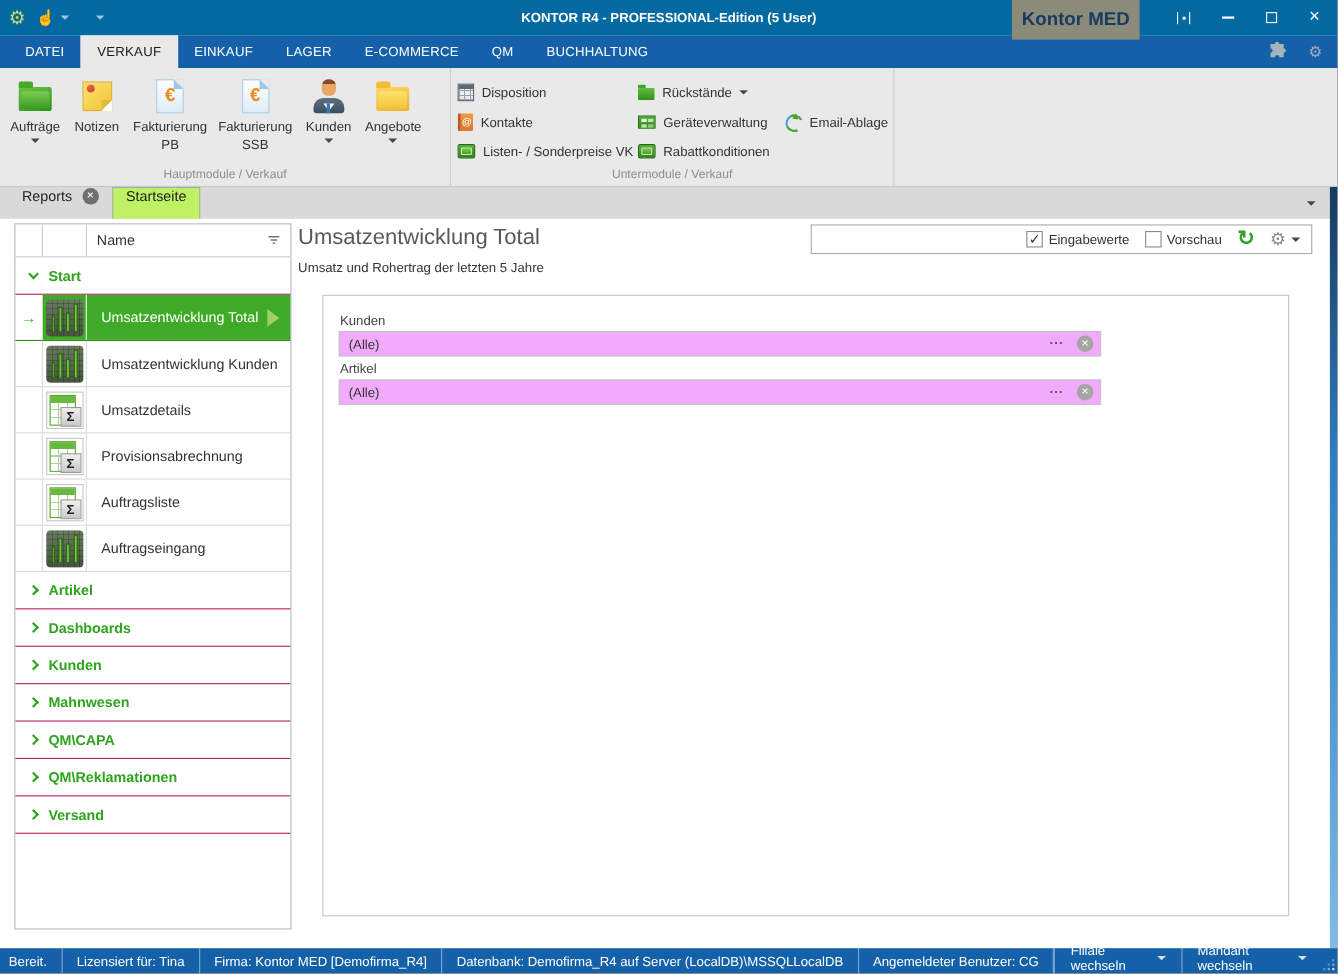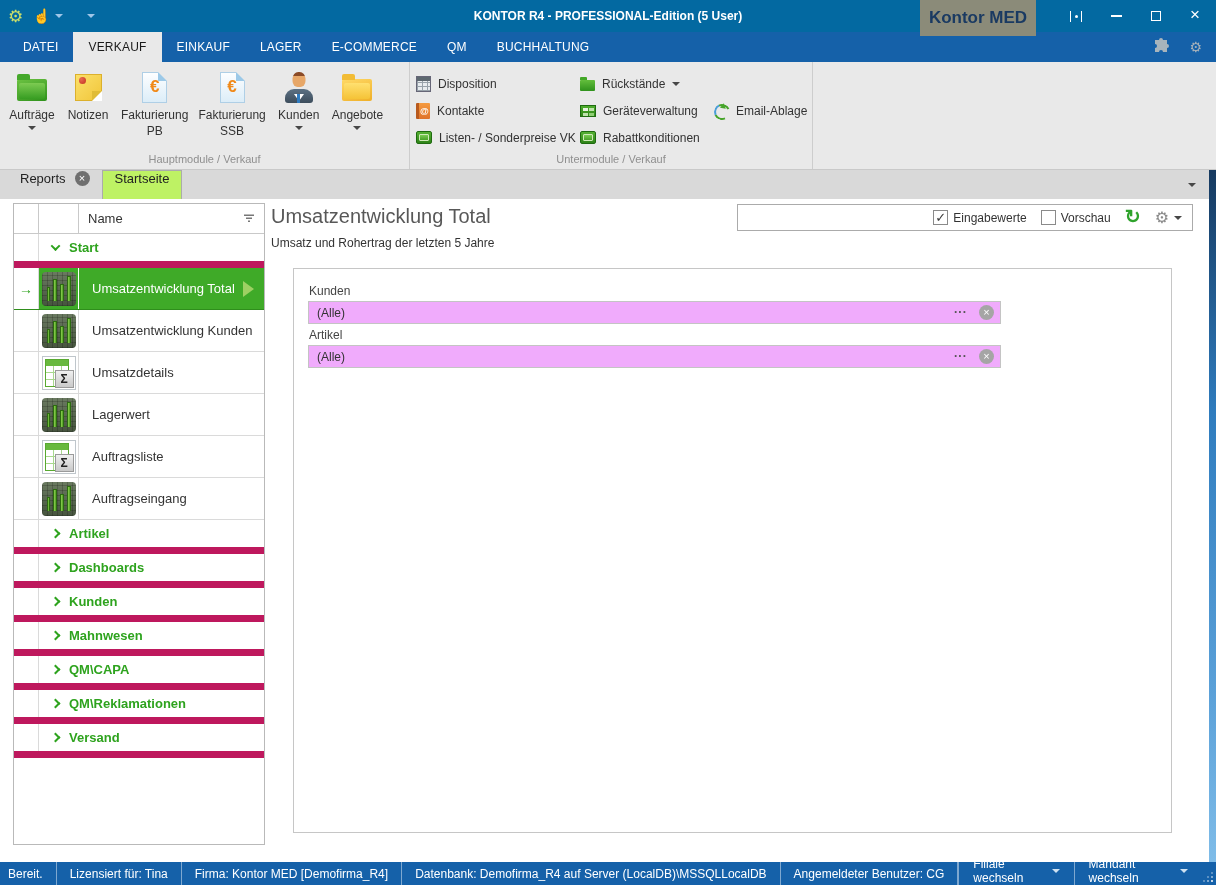--- a/index.html
+++ b/index.html
@@ -104,21 +104,21 @@
   
   .workspace { position:absolute; left:0; top:199px; width:1216px; height:663px; background:#FFF; }
   .sliver { position:absolute; right:0; top:170px; width:7px; height:692px; background:linear-gradient(180deg,#16395F 0%, #2F7CBE 35%, #5AA0D8 75%, #7FBCE8 100%); }
 
   
   .tree { position:absolute; left:13px; top:4px; width:252px; height:642px; border:1px solid #B9B9B9; background:#FFF; }
   .tree-header { height:30px; display:flex; border-bottom:1px solid #C9C9C9; }
   .th-gutter { width:25px; border-right:1px solid #C9C9C9; }
   .th-icon { width:40px; border-right:1px solid #C9C9C9; }
   .th-name { flex:1; display:flex; align-items:center; justify-content:space-between; padding:0 9px 0 9px; font-size:13px; color:#333; }
-  .tgroup { height:34px; display:flex; border-bottom:7px solid #be185d; }
+  .tgroup { height:34px; display:flex; border-bottom:1px solid #be185d;flex-direction:column; }
   .g-gutter { width:25px; border-right:1px solid #DADADA; }
   .g-content { flex:1; display:flex; align-items:center; gap:10px; padding-left:13px; }
   .g-label { color:#2EA31E; font-weight:bold; font-size:13px; }
   .chev { width:7px; height:7px; border-right:2px solid #2EA31E; border-bottom:2px solid #2EA31E; display:inline-block; }
   .chev.down { transform:rotate(45deg) translate(-1px,-1px); }
   .chev.right { transform:rotate(-45deg); }
   .titem { height:42px; display:flex; border-bottom:1px solid #DADADA; }
   .t-gutter { width:25px; border-right:1px solid #DADADA; display:flex; align-items:center; justify-content:center; }
   .t-icon { width:40px; border-right:1px solid #DADADA; display:flex; align-items:center; justify-content:center; }
   .t-name { flex:1; display:flex; align-items:center; padding:0 10px 0 13px; font-size:13px; color:#333; }
@@ -378,29 +378,26 @@
               <i class="grid"></i>
             </span>
           </span>
         <span class="t-name">
             <span>Umsatzdetails</span>
           </span>
       </div>
       <div class="titem">
         <span class="t-gutter"></span>
         <span class="t-icon">
-            <span class="bar-chart-icon">
-              <i></i>
-              <i></i>
-              <i></i>
-              <i></i>
+            <span class="sum-table-icon">
+              <i class="grid"></i>
             </span>
           </span>
         <span class="t-name">
-            <span>Lagerwert</span>
+            <span>Provisionsabrechnung</span>
           </span>
       </div>
       <div class="titem">
         <span class="t-gutter"></span>
         <span class="t-icon">
             <span class="sum-table-icon">
               <i class="grid"></i>
             </span>
           </span>
         <span class="t-name">

